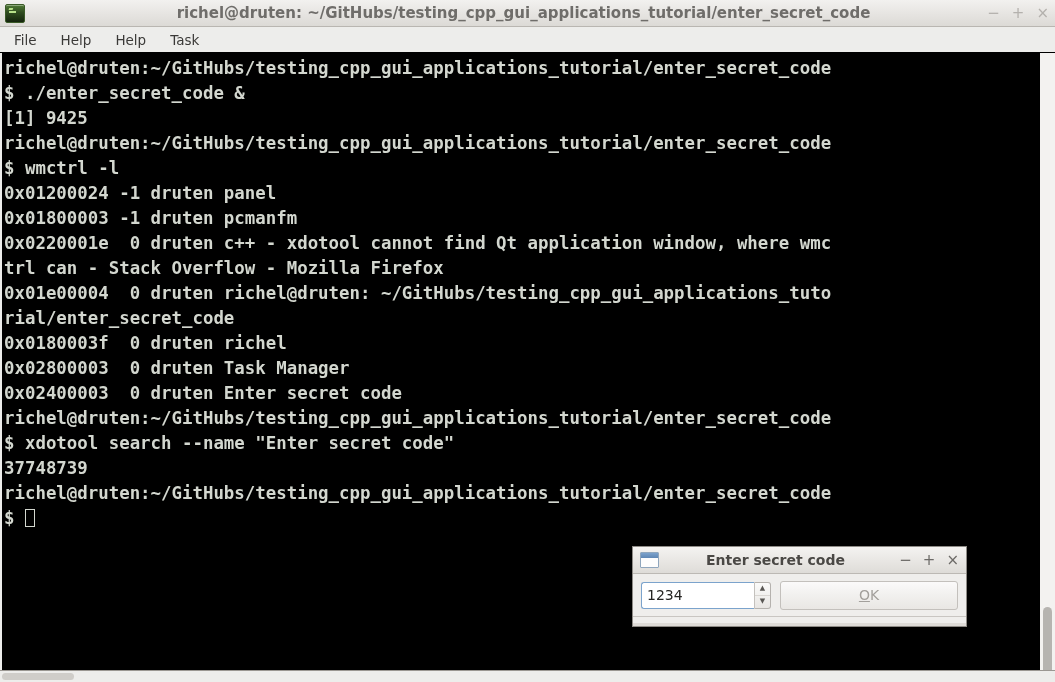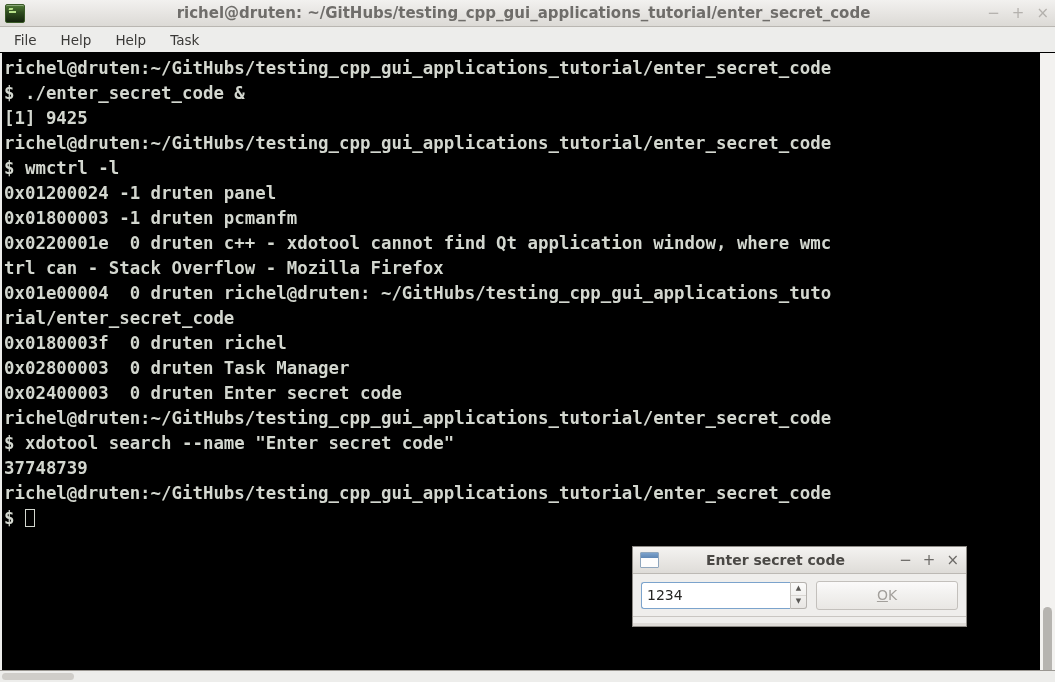--- a/index.html
+++ b/index.html
@@ -255,21 +255,21 @@
     padding: 0 8px;
     gap: 9px;
     background: #efeeec;
   }
 
   
   #secret-spinbox {
     display: flex;
     align-items: stretch;
     height: 27px;
-    width: 166px;
+    width: 130px;
     flex: 0 0 auto;
   }
   #secret-input {
     flex: 1 1 auto;
     background: #ffffff;
     border: 1px solid #7ba3cc;
     border-right: none;
     border-radius: 3px 0 0 3px;
     font-family: "DejaVu Sans", sans-serif;
     font-size: 14px;

